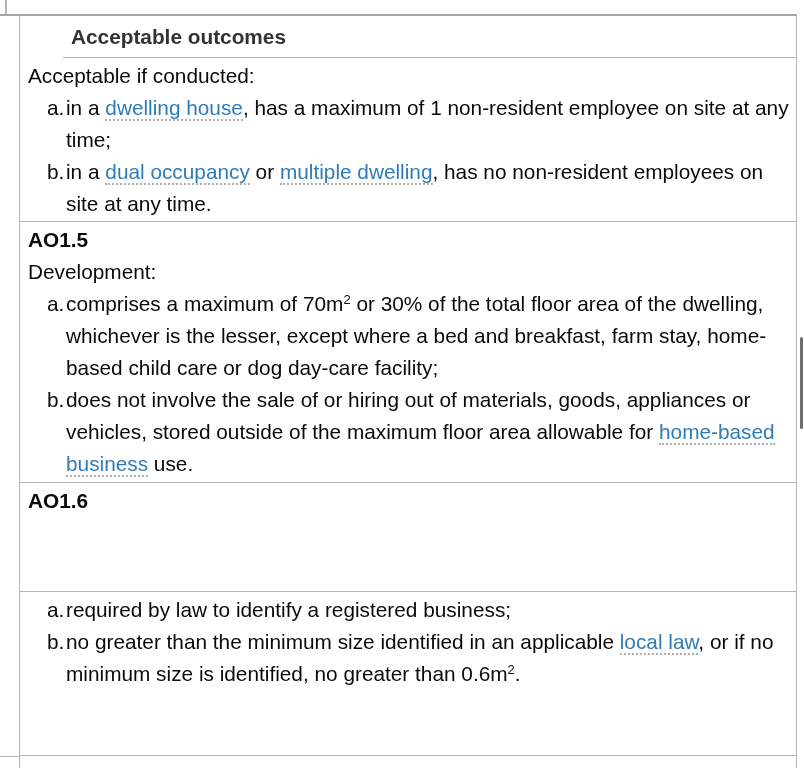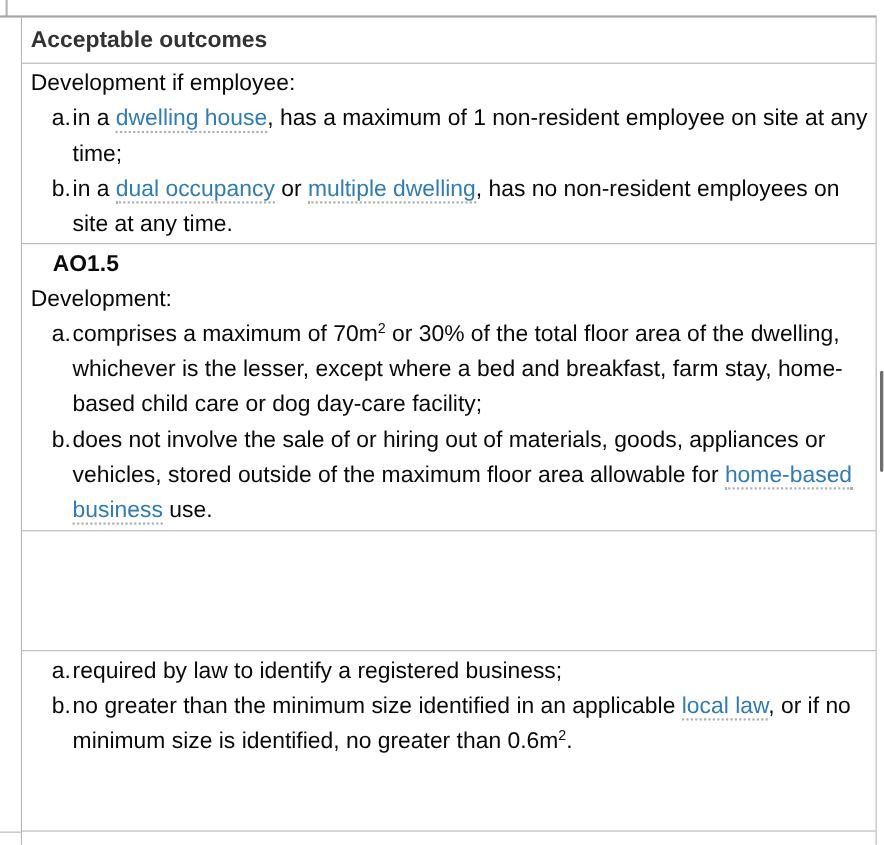--- a/index.html
+++ b/index.html
@@ -15,24 +15,24 @@
   }
   .tick{position:absolute;left:5px;top:0;width:2px;height:15px;background:var(--border);}
   .tableWrap{
     position:absolute;left:0;top:14px;width:797px;height:754px;
     border-top:2px solid var(--border_top);display:flex;
   }
   .stub{width:20px;box-sizing:border-box;border-right:1px solid var(--border);flex:none;}
   .stub-cell{height:740px;border-bottom:1px solid var(--border);}
   .main{flex:1;box-sizing:border-box;border-right:1px solid var(--border);display:flex;flex-direction:column;min-width:0;}
   .cell{box-sizing:border-box;border-bottom:1px solid var(--border);padding:2px 0 0 8px;overflow:hidden;}
-  .cell.header{height:42px;padding:0 0 0 8px;display:flex;align-items:center;font-weight:bold;color:var(--header_text);}
+  .cell.header{height:42px;padding:0 0 0 8px;display:flex;align-items:center;font-weight:bold;color:var(--header_text);margin-left:43px;}
   .r0{height:164px}.r1{height:261px}.r2{height:109px}.r3{height:164px}
   .filler{flex:1;border-bottom:none;}
-  .code{font-weight:bold;margin-left:20px;}
+  .code{font-weight:bold;}
   .para{margin:0;}
   .li{display:flex;margin-left:19px;}
   .li .marker{flex:0 0 19px;}
   .li .body{flex:1;min-width:0;}
   a.gl{color:var(--link);text-decoration:none;border-bottom:2px dotted var(--dotted);}
   a.gl.bold{font-weight:normal;}
   .sup{font-size:13px;line-height:0;vertical-align:7px;}
   .thumb{position:absolute;right:1px;top:337px;width:3px;height:92px;background:var(--scrollbar_thumb);border-radius:3px;}
 </style>
 </head>
@@ -41,21 +41,21 @@
 <div class="tick"></div>
 
 <div class="tableWrap">
   <div class="stub">
     <div class="stub-cell"></div>
   </div>
   <div class="main">
     <div class="cell header">Acceptable outcomes</div>
 
   <div class="cell r0">
-        <div class="para"><span>Development if employee:</span></div>
+        <div class="para"><span>Acceptable if conducted:</span></div>
         <div class="li">
           <div class="marker">a.</div>
           <div class="body"><span>in a </span><a class="gl" href="#">dwelling house</a><span>, has a maximum of 1 non-resident employee on site at any time;</span></div>
         </div>
         <div class="li">
           <div class="marker">b.</div>
           <div class="body"><span>in a </span><a class="gl" href="#">dual occupancy</a><span> or </span><a class="gl" href="#">multiple dwelling</a><span>, has no non-resident employees on site at any time.</span></div>
         </div>
       </div>
       <div class="cell r1">
@@ -64,20 +64,21 @@
         <div class="li">
           <div class="marker">a.</div>
           <div class="body"><span>comprises a maximum of 70m</span><span class="sup">2</span><span> or 30% of the total floor area of the dwelling, whichever is the lesser, except where a bed and breakfast, farm stay, home-based child care or dog day-care facility;</span></div>
         </div>
         <div class="li">
           <div class="marker">b.</div>
           <div class="body"><span>does not involve the sale of or hiring out of materials, goods, appliances or vehicles, stored outside of the maximum floor area allowable for </span><a class="gl" href="#">home-based business</a><span> use.</span></div>
         </div>
       </div>
       <div class="cell r2">
+        <div class="code">AO1.6</div>
       </div>
       <div class="cell r3">
         <div class="li">
           <div class="marker">a.</div>
           <div class="body"><span>required by law to identify a registered business;</span></div>
         </div>
         <div class="li">
           <div class="marker">b.</div>
           <div class="body"><span>no greater than the minimum size identified in an applicable </span><a class="gl bold" href="#">local law</a><span>, or if no minimum size is identified, no greater than 0.6m</span><span class="sup">2</span><span>.</span></div>
         </div>

